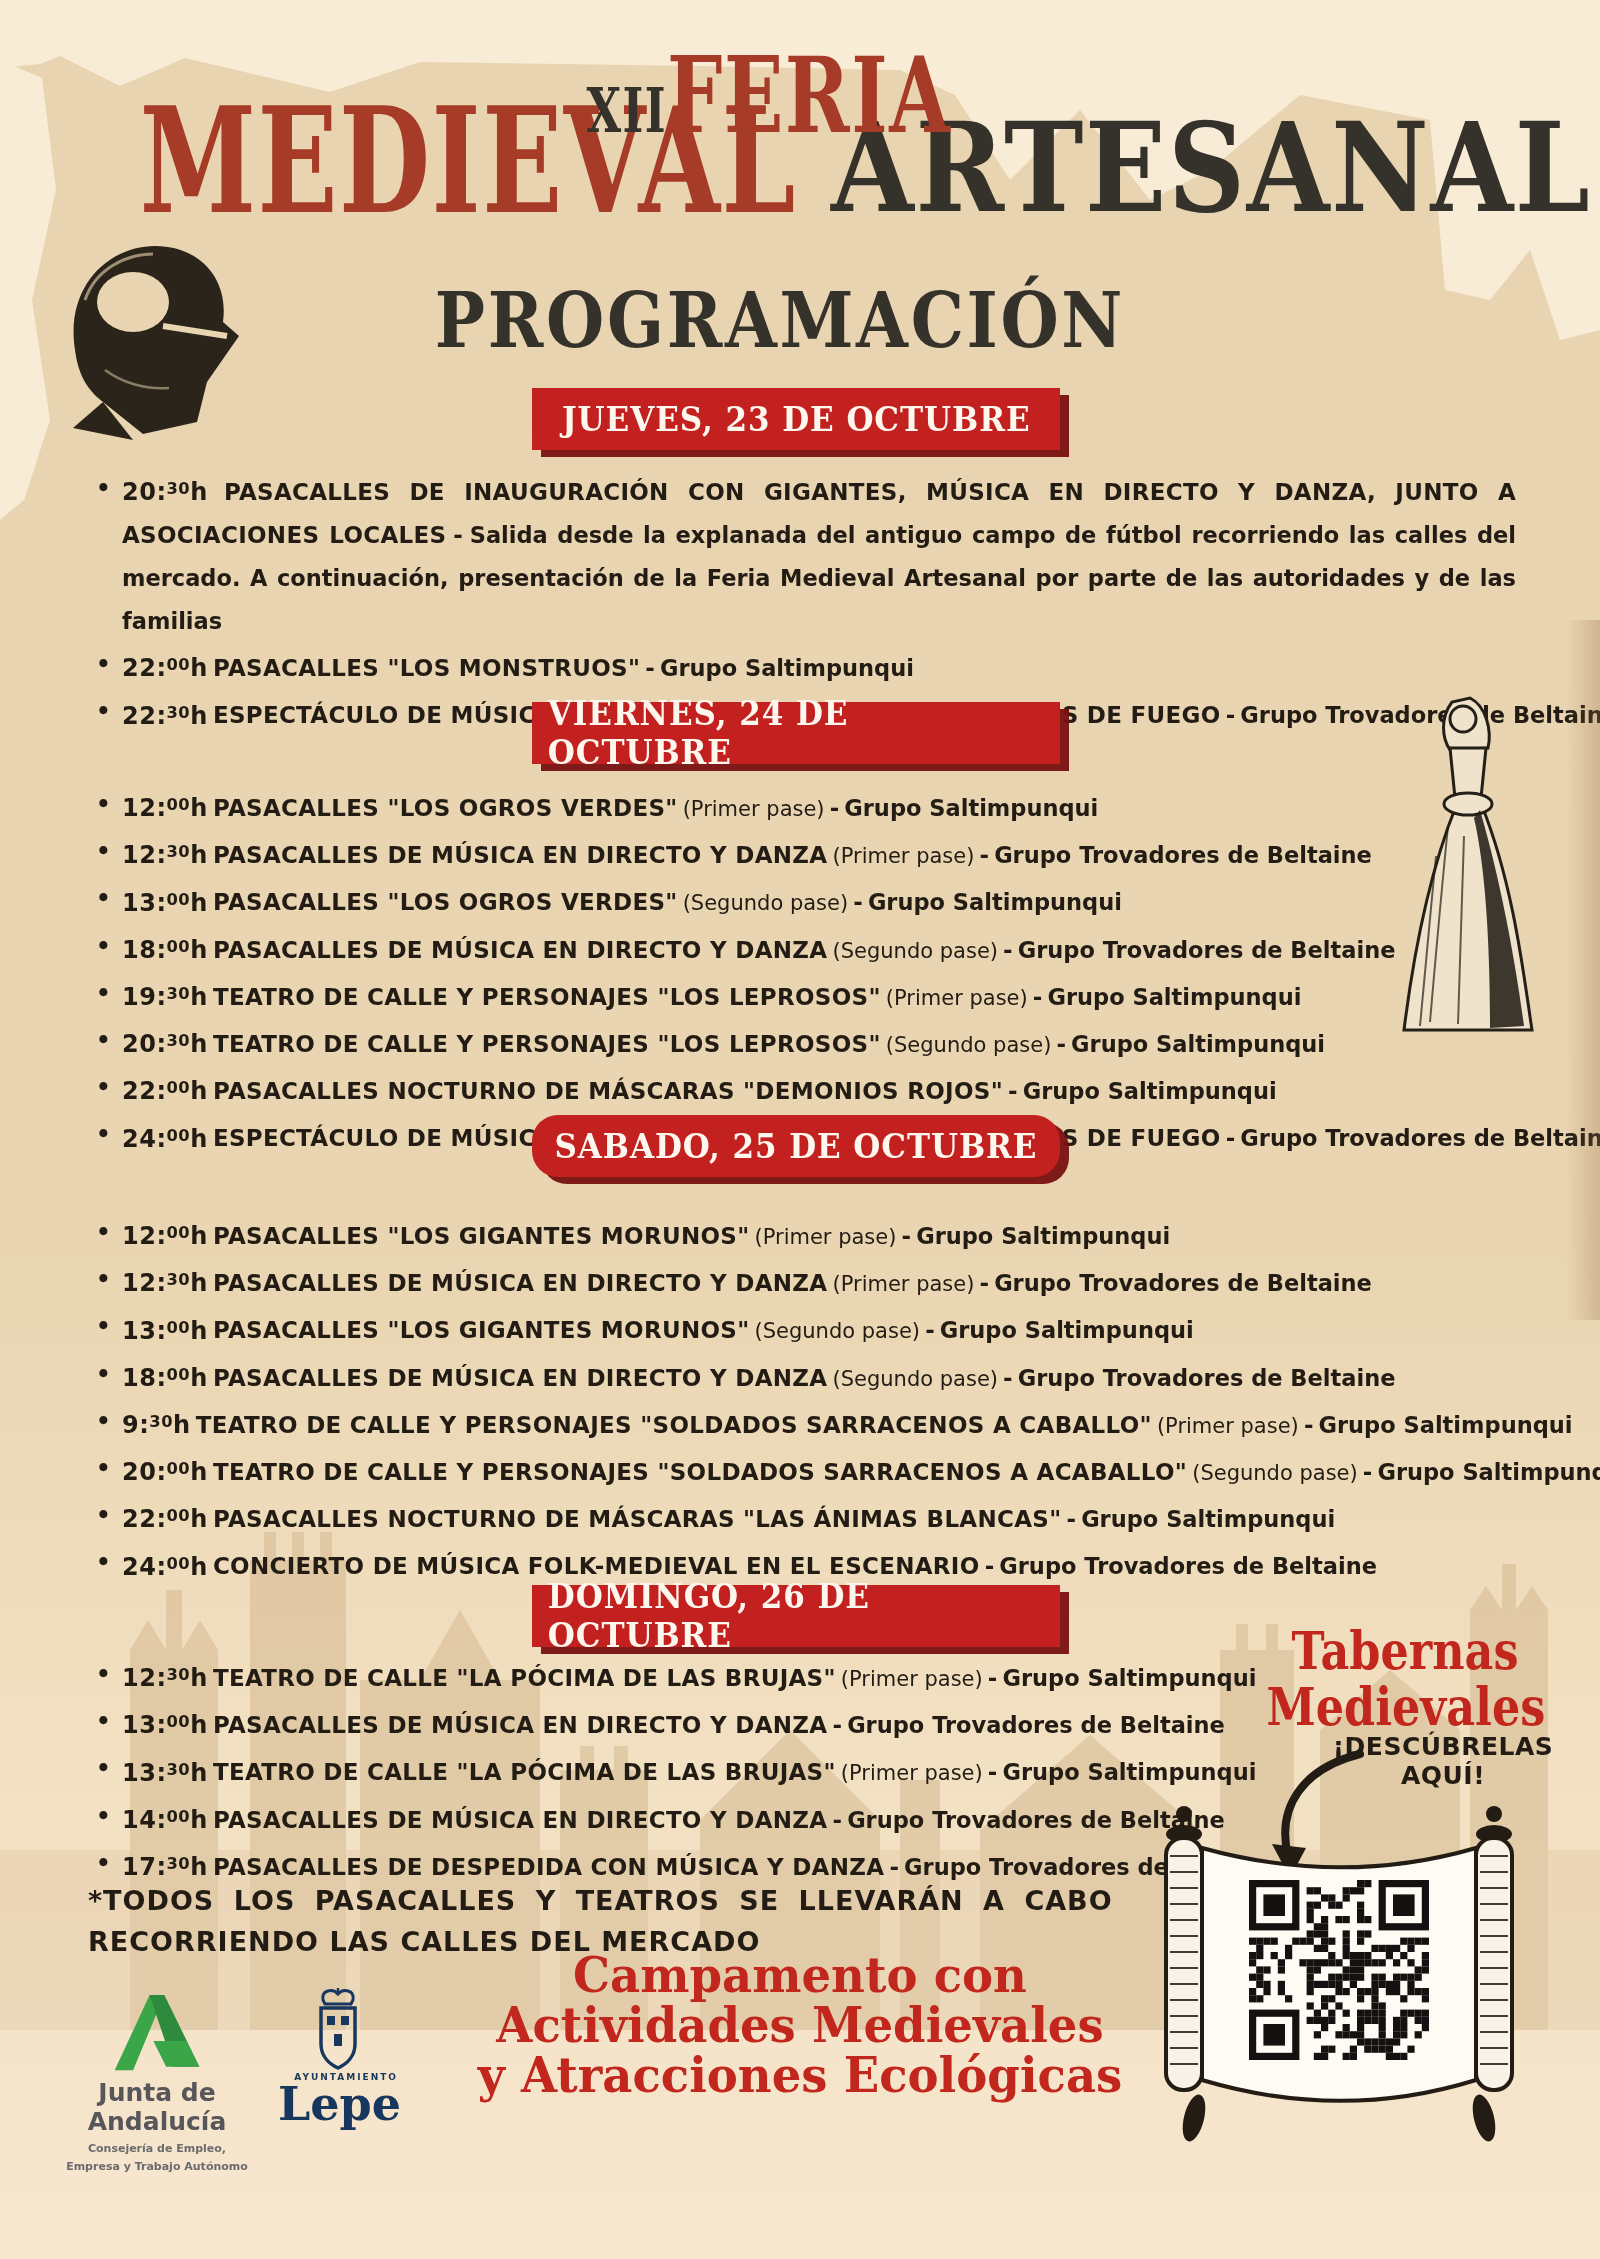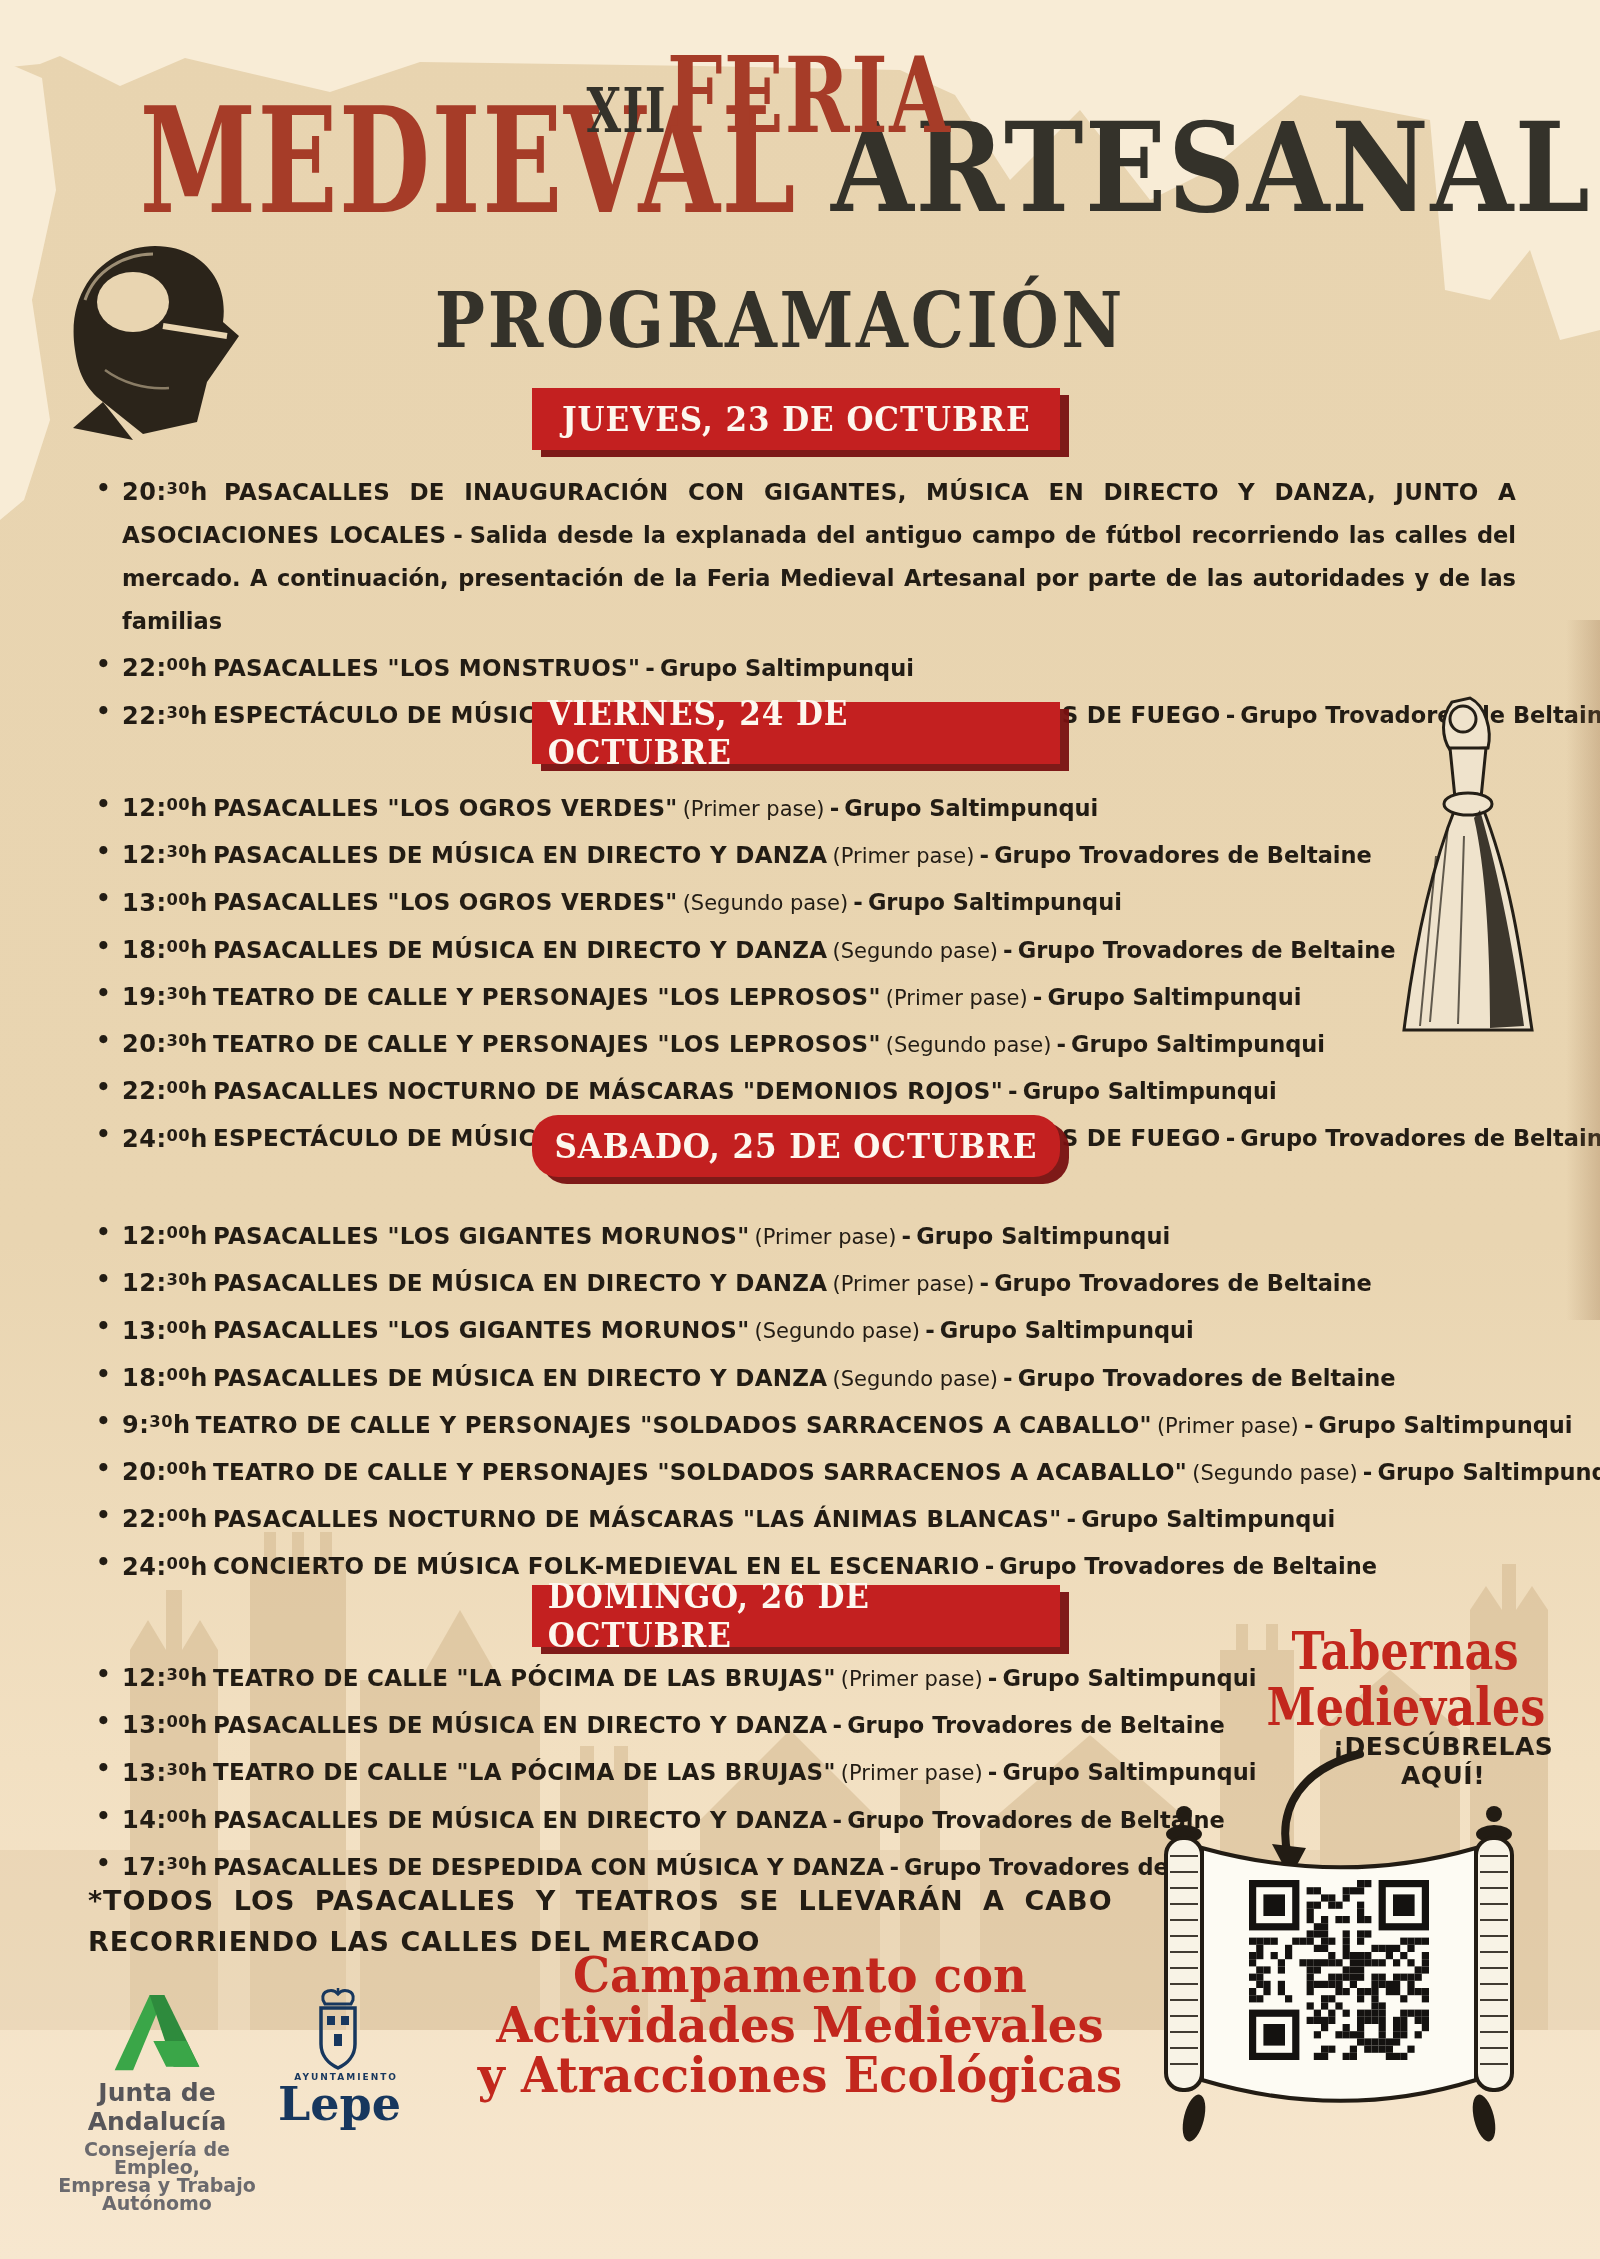--- a/index.html
+++ b/index.html
@@ -45,21 +45,21 @@
   
   .tabernas{position:absolute;left:1240px;top:1622px;width:330px;text-align:center;
             font-family:"DejaVu Serif",serif;font-weight:700;color:var(--accent-red);
             font-size:53px;line-height:56px;transform:scaleX(.84);transform-origin:center top;}
   .cta{position:absolute;left:1318px;top:1732px;width:250px;text-align:center;
        font-weight:800;font-size:25px;color:var(--ink);letter-spacing:.5px;}
 
   
   .junta{position:absolute;left:42px;top:1982px;width:230px;text-align:center;color:#4a4a48;}
   .junta .name{font-weight:700;font-size:25px;color:#57565a;margin-top:4px;}
-  .junta .dept{font-weight:700;font-size:19px;color:#6b6a6e;line-height:18px;margin-top:4px;}
+  .junta .dept{font-weight:700;font-size:11px;color:#6b6a6e;line-height:18px;margin-top:4px;}
   .lepe{position:absolute;left:278px;top:1986px;width:120px;text-align:right;color:var(--lepe-navy);}
   .lepe .org{font-size:9px;font-weight:700;letter-spacing:2px;margin-top:2px;}
   .lepe .name{font-family:"DejaVu Serif",serif;font-weight:700;font-size:46px;line-height:44px;}
 
   .edge-right{position:absolute;right:0;top:620px;width:34px;height:700px;
               background:linear-gradient(90deg,rgba(150,110,70,0) 0%,rgba(150,110,70,.30) 100%);}
 </style>
 </head>
 <body>
 

